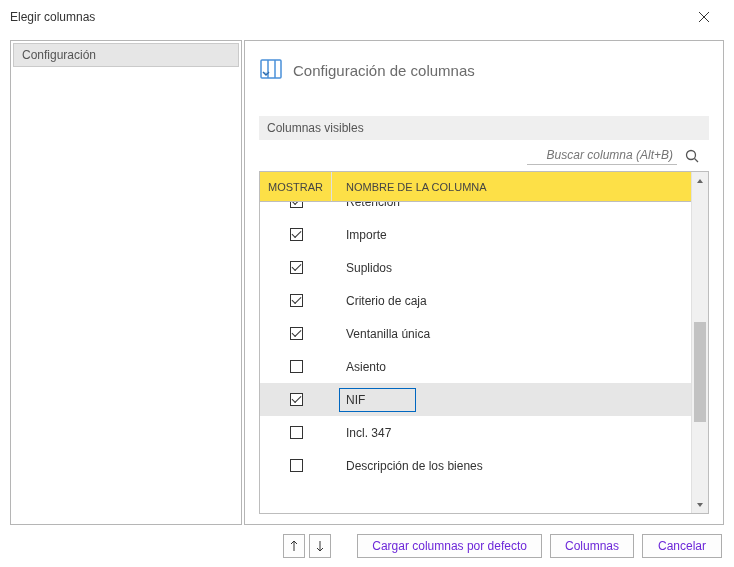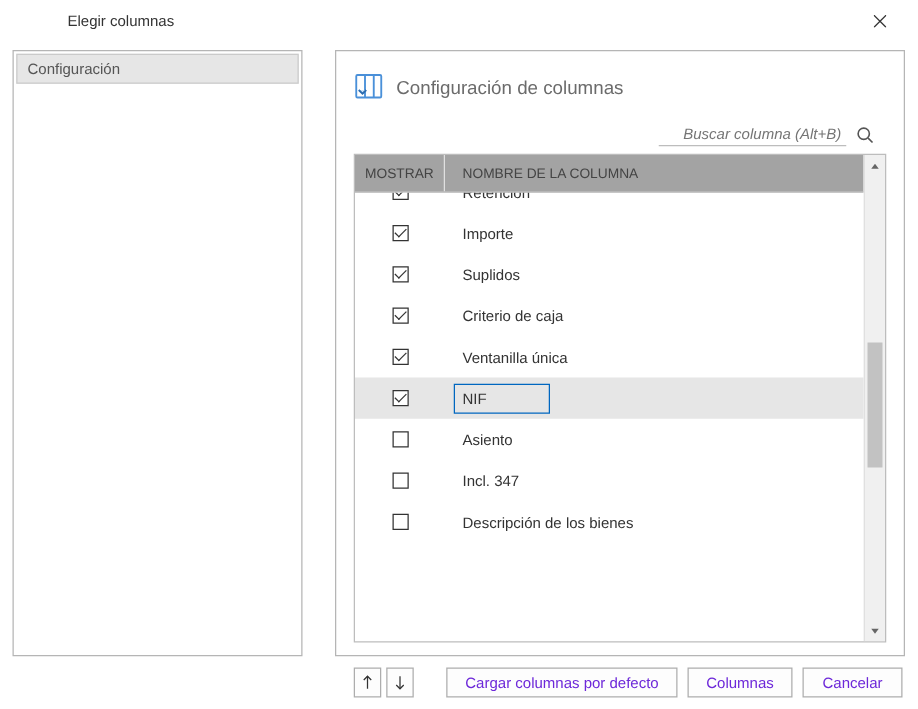--- a/index.html
+++ b/index.html
@@ -1,42 +1,42 @@
 <!DOCTYPE html>
 <html><head>
 <meta charset="utf-8">
 <style>
   * { box-sizing: border-box; }
   html, body { margin: 0; padding: 0; font-family: "Segoe UI", Tahoma, sans-serif; font-size: 12px; color: #333; background: #fff; }
   .window { width: 734px; height: 567px; display: flex; flex-direction: column; position: relative; }
-  .titlebar { height: 34px; display: flex; align-items: center; padding: 0 10px; margin-left: 44px; }
+  .titlebar { height: 34px; display: flex; align-items: center; padding: 0 10px; }
   .titlebar-title { flex: 1; font-size: 12px; color: #333; }
   .titlebar-close { width: 40px; height: 30px; display: flex; align-items: center; justify-content: center; cursor: pointer; }
   .titlebar-close svg { stroke: #333; stroke-width: 1; }
 
-  .body-area { flex: 1; padding: 6px 10px 0 10px; display: flex; gap: 26px; }
+  .body-area { flex: 1; padding: 6px 10px 0 10px; display: flex; gap: 2px; }
 
   .sidebar { width: 232px; border: 1px solid #b5b5b5; background: #fff; display: flex; flex-direction: column; }
   .sidebar-item { height: 24px; background: #e6e6e6; border: 1px solid #cacaca; margin: 2px; padding: 0 8px; display: flex; align-items: center; font-size: 12px; color: #555; }
 
   .main-panel { flex: 1; border: 1px solid #b5b5b5; background: #fff; display: flex; flex-direction: column; padding: 16px 14px 10px 14px; overflow: hidden; }
 
-  .panel-header { display: flex; align-items: center; gap: 10px; margin-bottom: 14px; }
+  .panel-header { display: flex; align-items: center; gap: 10px; margin-bottom: 32px; }
   .panel-icon svg { width: 24px; height: 24px; }
   .panel-title { font-size: 15px; color: #6b6b6b; }
 
   .subsection-label { background: #efefef; height: 24px; display: flex; align-items: center; padding: 0 8px; font-size: 12px; color: #555; margin-bottom: 6px; }
 
   .search-row { display: flex; justify-content: flex-end; align-items: center; gap: 6px; margin-bottom: 6px; padding-right: 8px; }
   .search-input { border: none; border-bottom: 1px solid #bdbdbd; width: 150px; font-size: 12px; font-style: italic; color: #888; text-align: right; padding: 2px 4px; outline: none; background: transparent; }
   .search-icon { width: 18px; height: 18px; display: flex; align-items: center; justify-content: center; }
 
   .table-wrap { flex: 1; border: 1px solid #bdbdbd; display: flex; overflow: hidden; }
   .table-content { flex: 1; display: flex; flex-direction: column; overflow: hidden; }
-  .thead { display: flex; border-bottom: 1px solid #bdbdbd; background: #a3a3a3; height: 30px; }
+  .thead { display: flex; border-bottom: 1px solid #bdbdbd; background: #fde047; height: 30px; }
   .th { display: flex; align-items: center; font-size: 11px; color: #444; padding: 0 14px; }
   .th-show { width: 72px; border-right: 1px solid #e0e0e0; justify-content: center; }
   .th-name { flex: 1; }
   .tbody { flex: 1; overflow: hidden; position: relative; }
   .row { display: flex; align-items: center; height: 33px; }
   .row.first-cut { height: 16px; align-items: flex-start; overflow: hidden; }
   .row.first-cut .cell-show, .row.first-cut .cell-name { padding-top: 0; margin-top: -17px; height: 33px; display: flex; align-items: center; }
   .cell-show { width: 72px; display: flex; justify-content: center; align-items: center; }
   .cell-name { flex: 1; padding-left: 14px; font-size: 12px; color: #333; text-align: left; display: flex; align-items: center; }
   .row.selected { background: #e6e6e6; }
@@ -84,20 +84,21 @@
           <svg viewBox="0 0 24 24" fill="none" stroke="#4a90d9" stroke-width="1.5">
             <rect x="2" y="3" width="20" height="18" rx="1"></rect>
             <line x1="9" y1="3" x2="9" y2="21"></line>
             <line x1="16" y1="3" x2="16" y2="21"></line>
             <path d="M4 15 l3 3 l3 -3" stroke="#2b6cb0" fill="#cfe4f7"></path>
           </svg>
         </span>
         <span class="panel-title">Configuración de columnas</span>
       </div>
 
+      <div class="subsection-label">Columnas visibles</div>
 
       <div class="search-row">
         <input class="search-input" placeholder="Buscar columna (Alt+B)" style="">
         <span class="search-icon">
           <svg width="14" height="14" viewBox="0 0 14 14" fill="none" stroke="#555" stroke-width="1.3">
               <circle cx="6" cy="6" r="4.5"></circle>
               <line x1="9.5" y1="9.5" x2="13" y2="13"></line>
             </svg>
         </span>
       </div>
@@ -142,34 +143,34 @@
                 </div>
               </div>
               <div class="row">
                 <div class="cell-show">
                   <div class="chk checked"></div>
                 </div>
                 <div class="cell-name">
                   <span class="cell-name-inner">Ventanilla única</span>
                 </div>
               </div>
+              <div class="row">
+                <div class="cell-show">
+                  <div class="chk"></div>
+                </div>
+                <div class="cell-name">
+                  <span class="cell-name-inner">Asiento</span>
+                </div>
+              </div>
               <div class="row selected">
                 <div class="cell-show">
                   <div class="chk checked"></div>
                 </div>
                 <div class="cell-name">
                   <span class="cell-name-inner">NIF</span>
-                </div>
-              </div>
-              <div class="row">
-                <div class="cell-show">
-                  <div class="chk"></div>
-                </div>
-                <div class="cell-name">
-                  <span class="cell-name-inner">Asiento</span>
                 </div>
               </div>
               <div class="row">
                 <div class="cell-show">
                   <div class="chk"></div>
                 </div>
                 <div class="cell-name">
                   <span class="cell-name-inner">Incl. 347</span>
                 </div>
               </div>

